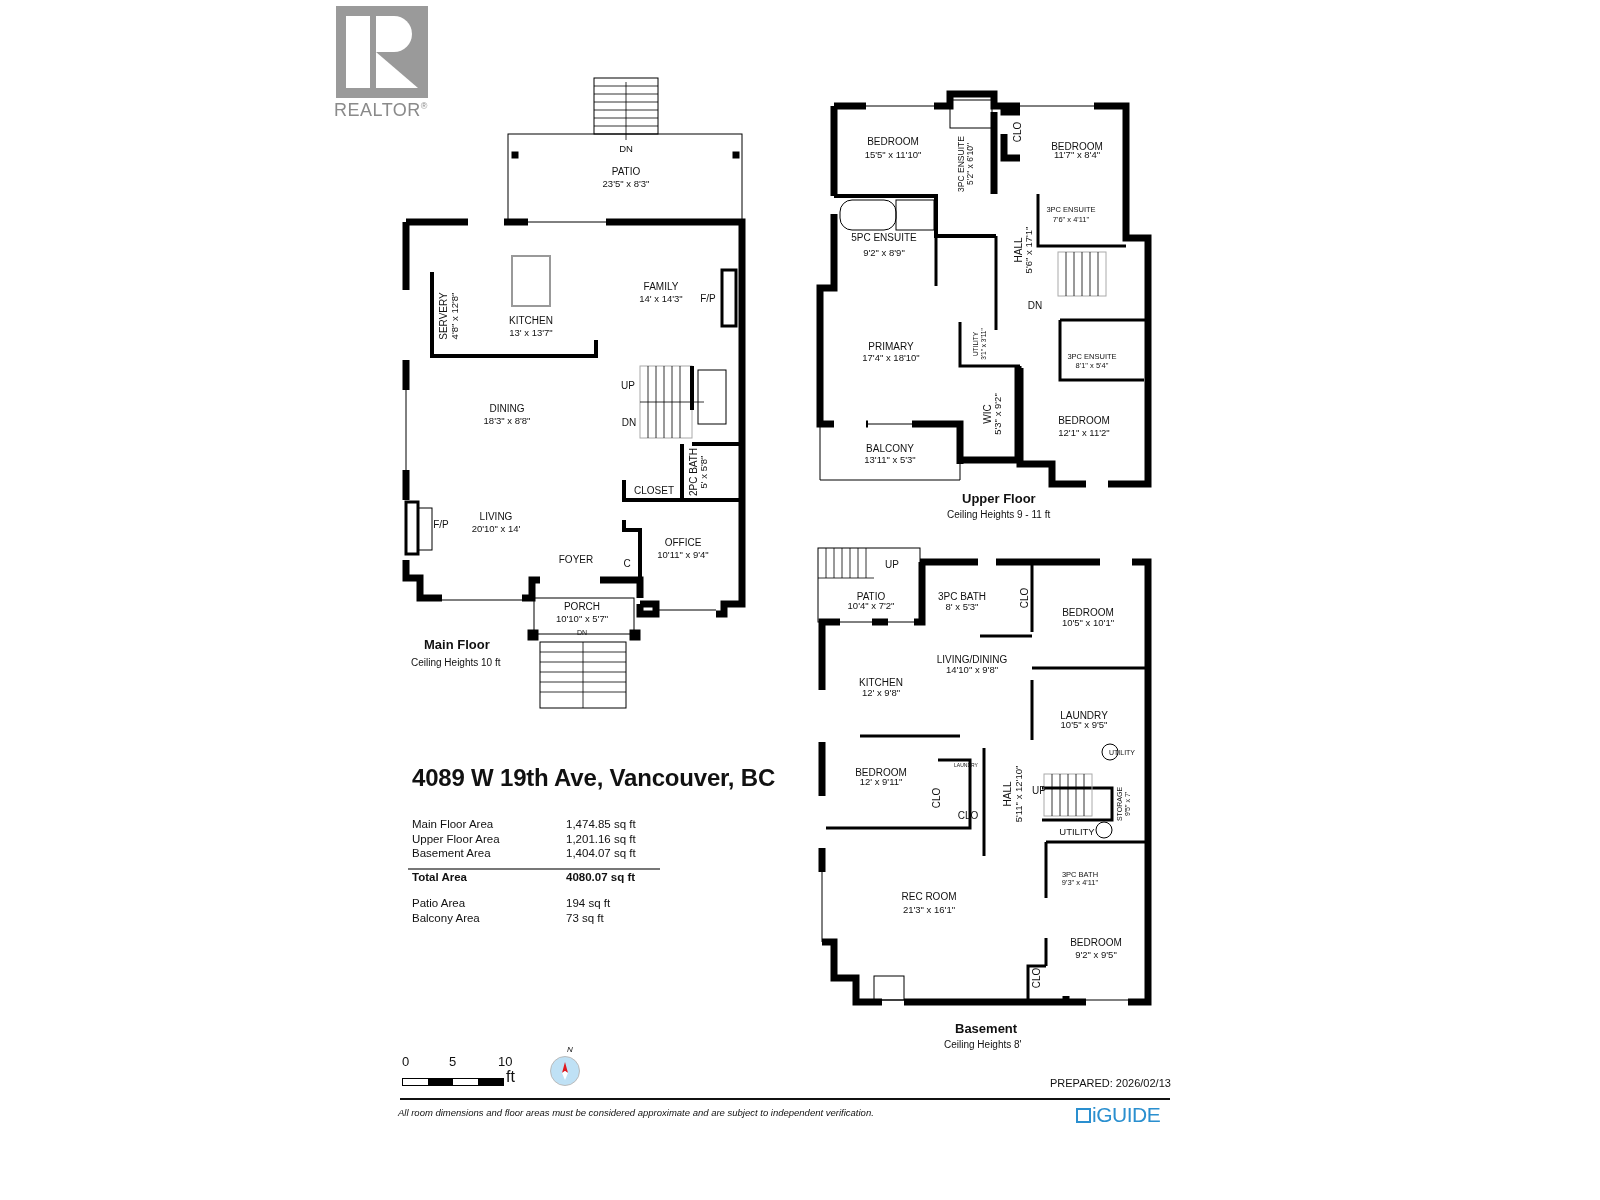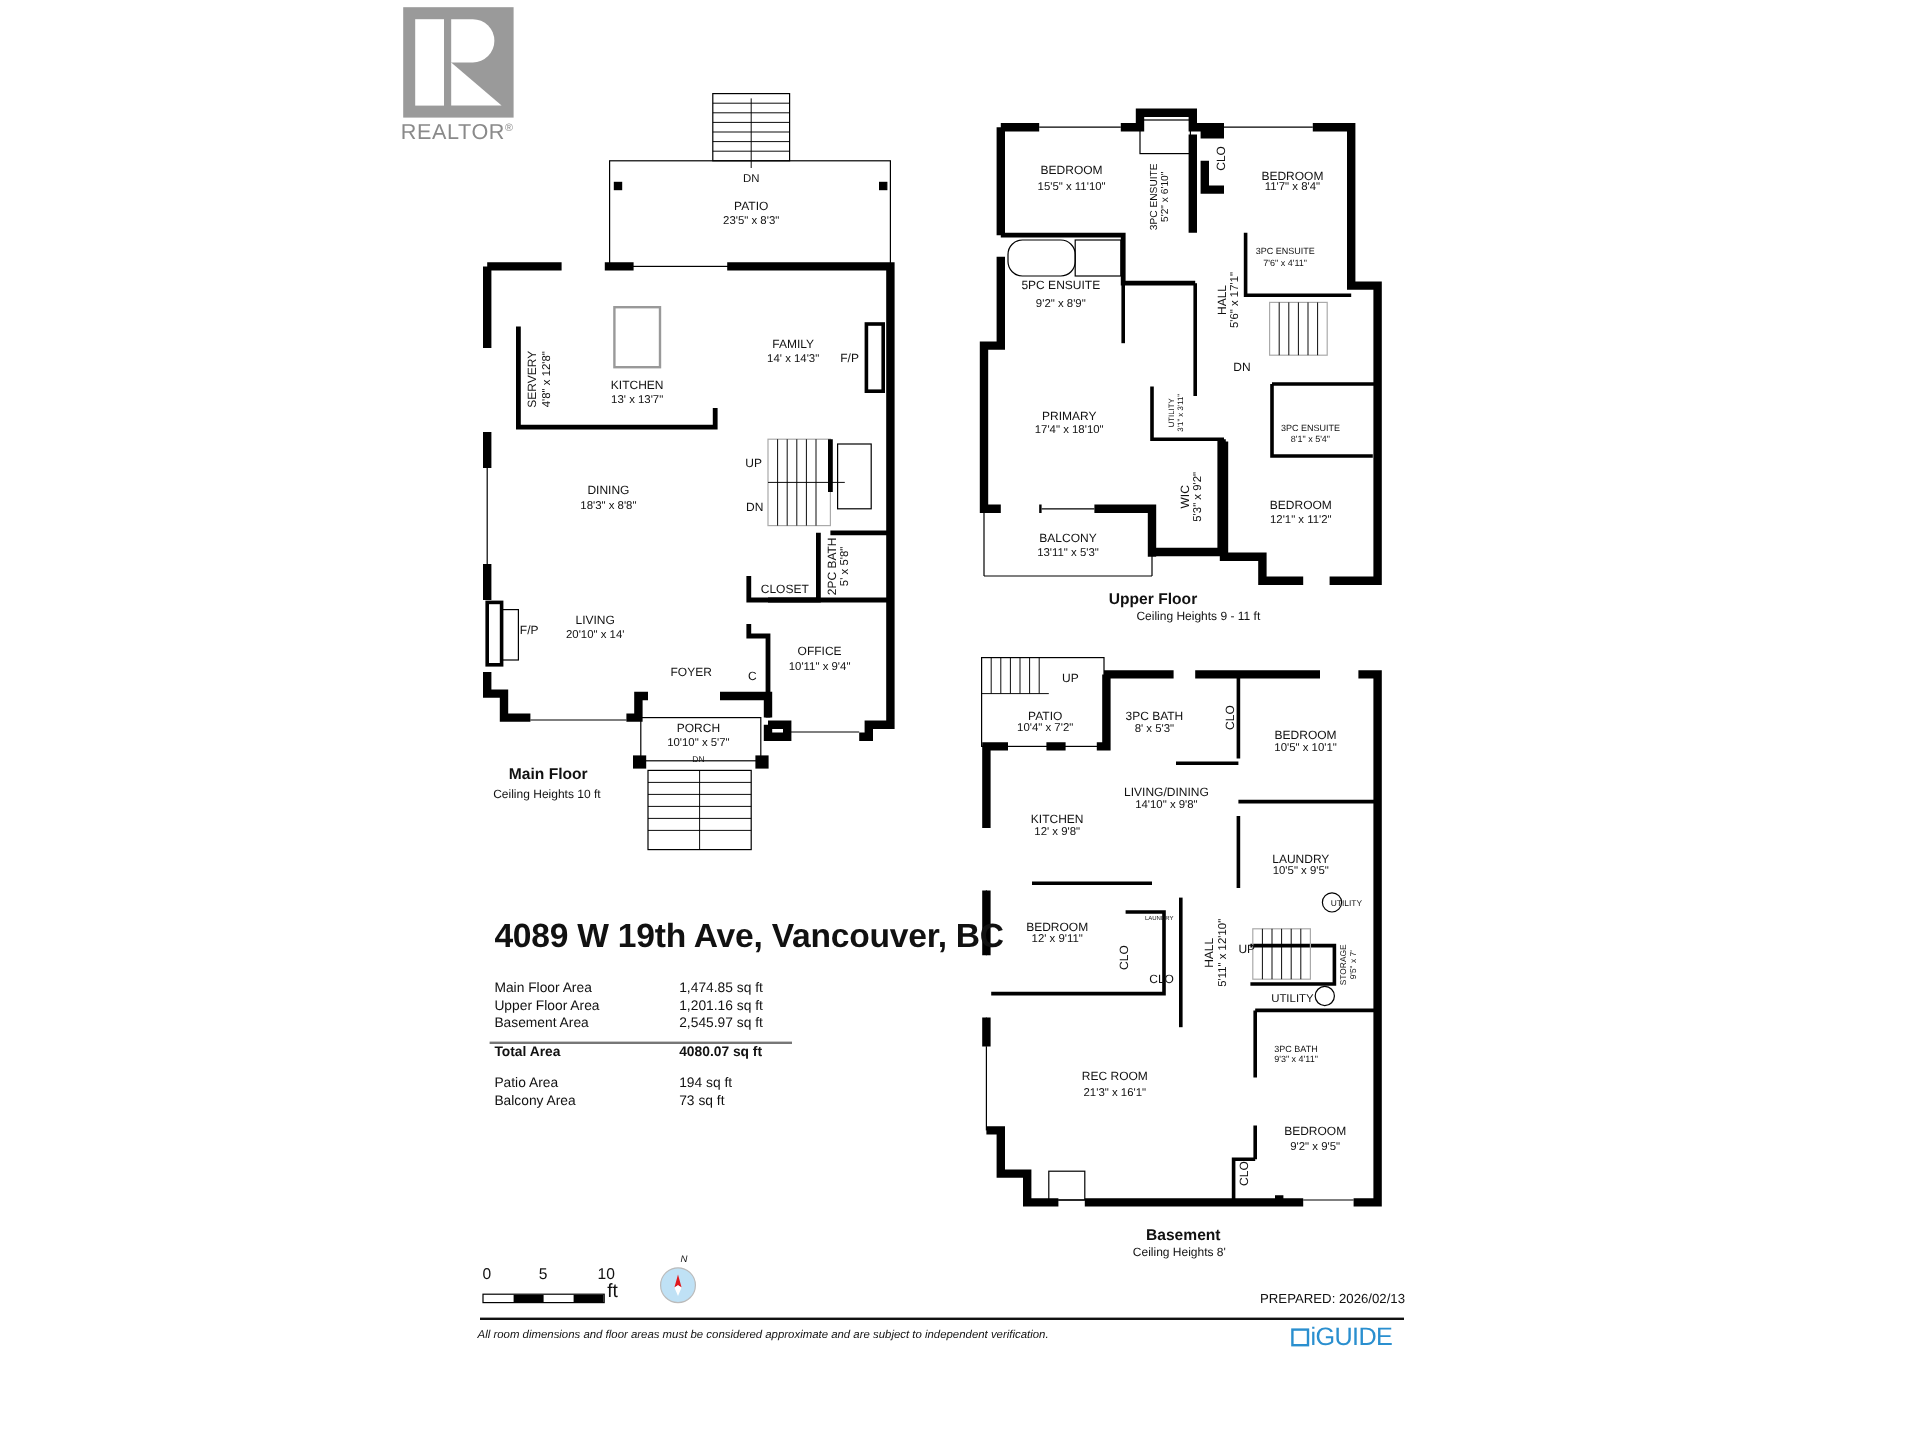--- a/index.html
+++ b/index.html
@@ -8,21 +8,21 @@
   .logo{left:336px;top:6px;width:92px;height:92px;background:#9a9a9a;}
   .logo .bar{position:absolute;left:10px;top:10px;width:24px;height:72px;background:#fff;}
   .logo .bowl{position:absolute;left:40px;top:10px;width:36px;height:36px;background:#fff;border-radius:0 18px 18px 0;}
   .logo .diag{position:absolute;left:40px;top:46px;width:0;height:0;border-left:42px solid #fff;border-top:36px solid transparent;}
   .logo-text{left:334px;top:100px;font-size:18px;color:#8a8a8a;letter-spacing:0.5px;}
   svg.plan{position:absolute;left:0;top:0;}
   .room-label{font-size:10px;text-anchor:middle;fill:#111;font-family:"Liberation Sans",sans-serif;}
   .room-dim{font-size:9.5px;text-anchor:middle;fill:#111;font-family:"Liberation Sans",sans-serif;}
   .floor-title{font-size:13px;font-weight:bold;}
   .floor-sub{font-size:10px;}
-  .address{left:412px;top:764px;font-size:28px;font-weight:bold;letter-spacing:-0.2px;}
+  .address{left:412px;top:764px;font-size:24px;font-weight:bold;letter-spacing:-0.2px;}
   table.areas{position:absolute;left:408px;top:817px;border-collapse:collapse;font-size:11.5px;}
   table.areas td{padding:0 4px;line-height:14.5px;}
   table.areas td.v{padding-left:0;margin-left:45px;}
   .area-rule{left:408px;top:868px;width:252px;height:2px;background:#777;}
   .scale{left:402px;top:1054px;}
   .scale .nums{position:relative;height:14px;font-size:13px;}
   .scale .bar{display:flex;width:100px;height:6px;border:1px solid #000;margin-top:2px;}
   .scale .bar span{flex:1;}
   .compass{left:550px;top:1056px;width:28px;height:28px;border-radius:50%;border:1px solid #bbb;background:#bfe1f5;}
   .prepared{left:1036px;top:1077px;font-size:11px;margin-left:14px;}
@@ -265,39 +265,39 @@
     <text class="room-label" x="929" y="900">REC ROOM</text>
     <text class="room-dim" x="929" y="913">21'3" x 16'1"</text>
     <text class="room-label" x="1096" y="946">BEDROOM</text>
     <text class="room-dim" x="1096" y="958">9'2" x 9'5"</text>
     <text class="room-label" x="0" y="0" transform="translate(1040,978) rotate(-90)">CLO</text>
   </g>
 </svg>
 
 <div class="abs floor-title" style="left:424px;top:637px">Main Floor</div>
 <div class="abs floor-sub" style="left:411px;top:657px">Ceiling Heights 10 ft</div>
-<div class="abs floor-title" style="left:924px;top:491px">Upper Floor</div>
+<div class="abs floor-title" style="left:962px;top:491px">Upper Floor</div>
 <div class="abs floor-sub" style="left:947px;top:509px">Ceiling Heights 9 - 11 ft</div>
 <div class="abs floor-title" style="left:955px;top:1021px">Basement</div>
 <div class="abs floor-sub" style="left:944px;top:1039px">Ceiling Heights 8'</div>
 
 <div class="abs address">4089 W 19th Ave, Vancouver, BC</div>
 <table class="areas">
   <tbody>
       <tr>
         <td style="width:150px">Main Floor Area</td>
         <td class="v">1,474.85 sq ft</td>
       </tr>
   <tr>
         <td>Upper Floor Area</td>
         <td class="v">1,201.16 sq ft</td>
       </tr>
   <tr>
         <td>Basement Area</td>
-        <td class="v">2,545.97 sq ft</td>
+        <td class="v">1,404.07 sq ft</td>
       </tr>
   <tr>
         <td colspan="2" style="height:9px"></td>
       </tr>
   <tr style="font-weight:bold">
         <td>Total Area</td>
         <td class="v">4080.07 sq ft</td>
       </tr>
   <tr>
         <td colspan="2" style="height:12px"></td>

